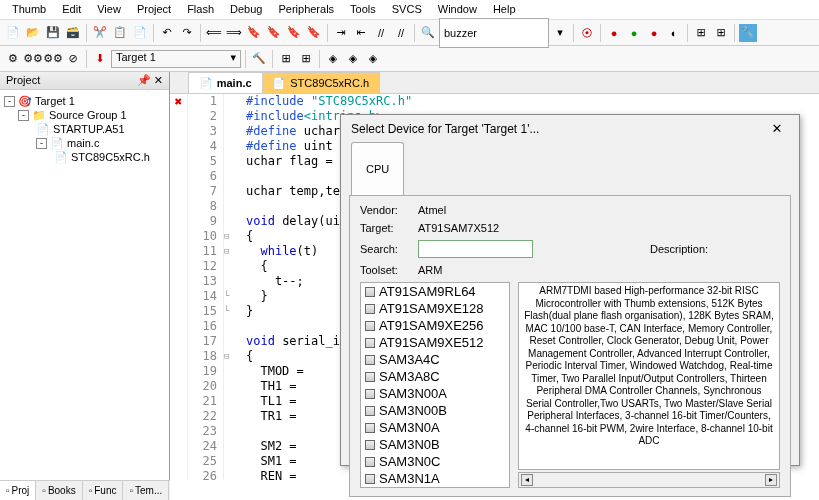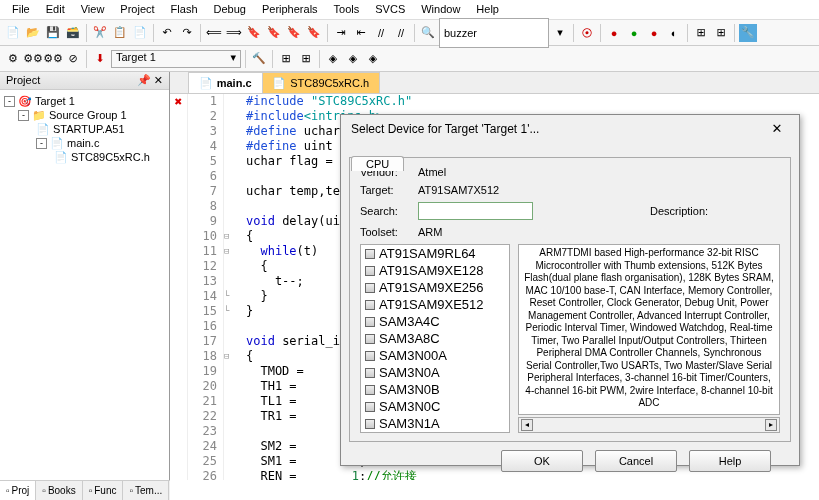--- a/index.html
+++ b/index.html
@@ -30,21 +30,21 @@
 .gutter-mark { width: 18px; border-right: 1px solid #eee; text-align: center; }
 .line-nos { width: 36px; text-align: right; color: #888; padding-right: 6px; background: #fff; border-right: 1px solid #eee; }
 .code-col { flex: 1; padding-left: 8px; white-space: pre; }
 .code-col .kw { color: #0000cc; } .code-col .mac { color: #1d4ed8; } .code-col .str { color: #009999; } .code-col .cmt { color: #008000; } .code-col .num { color: #15803d; margin-left: 48px; }
 .ln { height: 15px; line-height: 15px; }
 .fold { color: #999; font-size: 9px; }
 .dialog { position: absolute; left: 340px; top: 114px; width: 460px; height: 352px; background: #f0f0f0; border: 1px solid #888; box-shadow: 2px 2px 6px rgba(0,0,0,0.3); display: flex; flex-direction: column; }
 .dlg-title { display: flex; justify-content: space-between; align-items: center; padding: 6px 10px; font-size: 12px; }
 .dlg-close { width: 24px; text-align: center; font-size: 13px; }
 .dlg-tabs { display: flex; padding: 0 10px; }
-.dlg-tab { padding: 1px 14px; border: 1px solid #aaa; border-bottom: none; background: #f0f0f0; font-size: 11px; border-radius: 3px 3px 0 0; position: relative; top: 14px; background: #fdfdfd; }
+.dlg-tab { padding: 20px 14px; border: 1px solid #aaa; border-bottom: none; background: #f0f0f0; font-size: 11px; border-radius: 3px 3px 0 0; position: relative; top: 0; background: #fdfdfd; }
 .dlg-body { flex: 1; margin: 0 8px 8px 8px; border: 1px solid #aaa; background: #f0f0f0; padding: 8px 10px; display: flex; flex-direction: column; gap: 6px; }
 .fld-row { display: flex; gap: 8px; font-size: 11px; }
 .fld-row .lbl { width: 50px; }
 .search-row input { flex: 1; height: 18px; border: 1px solid #7a7; background: #fff; padding: 0 4px; }
 .mid { display: flex; gap: 8px; flex: 1; min-height: 0; }
 .dev-list { width: 150px; border: 1px solid #aaa; background: #fff; overflow-y: scroll; }
 .dev-item { display: flex; align-items: center; gap: 4px; padding: 1px 4px; font-size: 13px; }
 .dev-ck { width: 10px; height: 10px; border: 1px solid #666; background: linear-gradient(#eee,#ccc); }
 .desc-col { flex: 1; display: flex; flex-direction: column; }
 .desc-box { flex: 1; border: 1px solid #aaa; background: #fff; font-size: 10px; padding: 2px 4px; overflow: hidden; line-height: 1.25; text-align: center; }
@@ -52,21 +52,21 @@
 .hscroll .arr { width: 12px; height: 12px; border: 1px solid #888; background: #e8e8e8; text-align: center; font-size: 8px; line-height: 10px; }
 .dlg-btns { display: flex; justify-content: flex-end; gap: 12px; padding: 0 28px 14px 0; }
 .dlg-btns button { width: 82px; height: 22px; border: 1px solid #888; background: linear-gradient(#fefefe,#e4e4e4); font-size: 11px; border-radius: 2px; }
 .status-extra { position: absolute; left: 0; bottom: 0; width: 170px; height: 20px; background: #f0f0f0; border-top: 1px solid #ccc; display: flex; }
 .xmark { color: #d00; font-weight: bold; font-size: 13px; }
 </style>
 </head>
 <body>
 
 <div class="menubar" id="menubar">
-    <span>File</span>
+    <span>Thumb</span>
     <span>Edit</span>
     <span>View</span>
     <span>Project</span>
     <span>Flash</span>
     <span>Debug</span>
     <span>Peripherals</span>
     <span>Tools</span>
     <span>SVCS</span>
     <span>Window</span>
     <span>Help</span>
@@ -326,20 +326,24 @@
           <div class="dev-item">
             <span class="dev-ck"></span>
             <span>SAM3A8C</span>
           </div>
           <div class="dev-item">
             <span class="dev-ck"></span>
             <span>SAM3N00A</span>
           </div>
           <div class="dev-item">
             <span class="dev-ck"></span>
+            <span>SAM3N00B</span>
+          </div>
+          <div class="dev-item">
+            <span class="dev-ck"></span>
             <span>SAM3N0A</span>
           </div>
           <div class="dev-item">
             <span class="dev-ck"></span>
             <span>SAM3N0B</span>
           </div>
           <div class="dev-item">
             <span class="dev-ck"></span>
             <span>SAM3N0C</span>
           </div>

